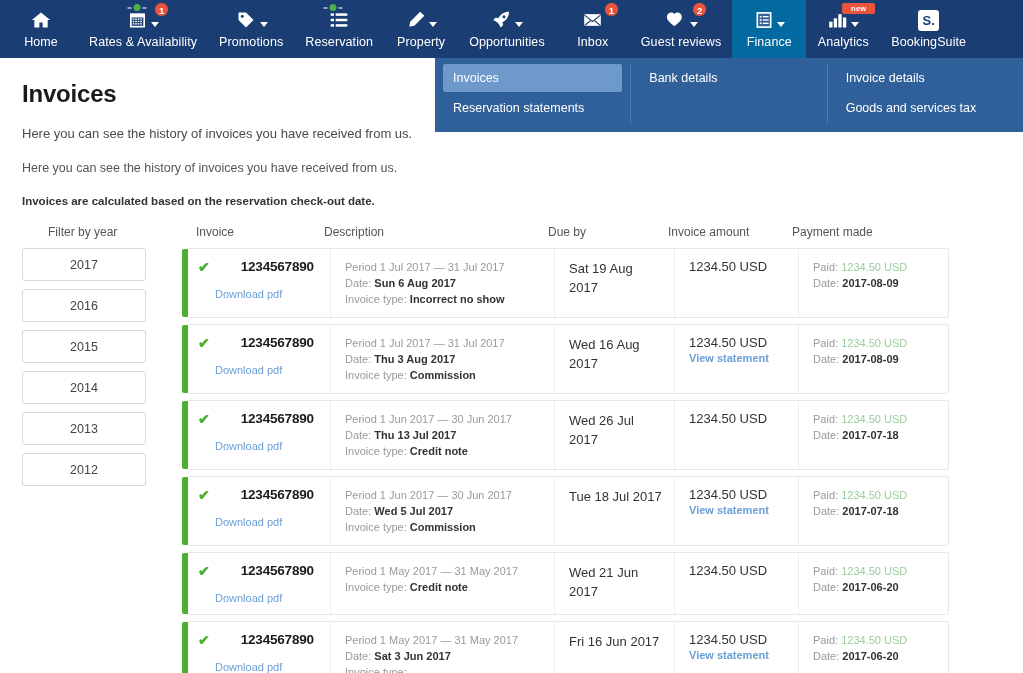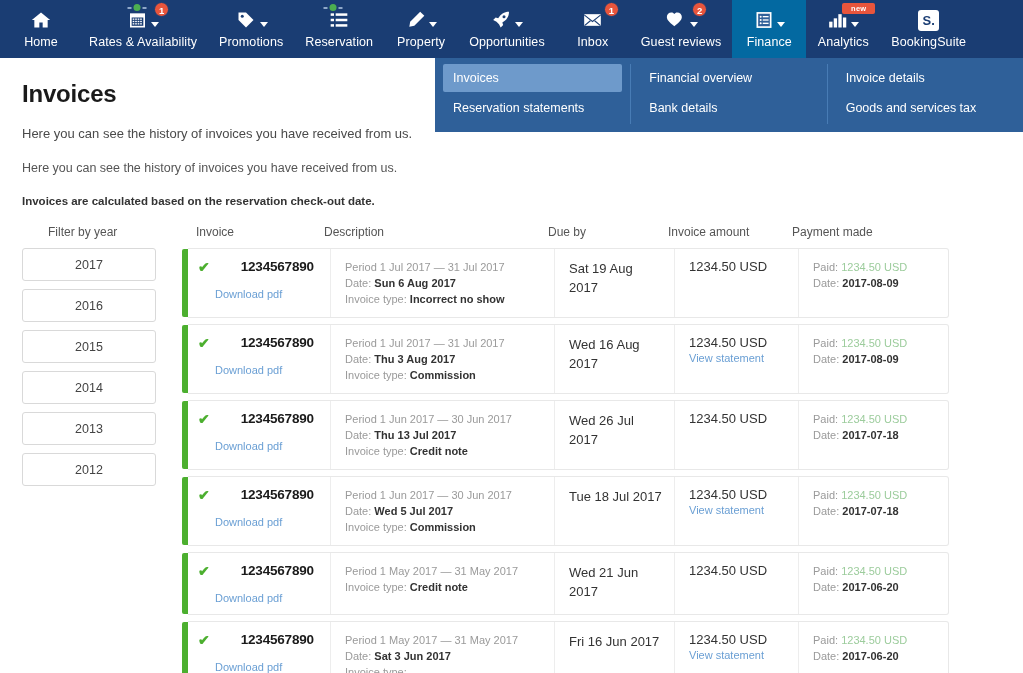--- a/index.html
+++ b/index.html
@@ -167,21 +167,21 @@
     background: #fff;
     border: 1px solid #d9d9d9;
     border-radius: 3px;
     font-size: 12.5px;
     color: #444;
     display: flex;
     align-items: center;
     justify-content: center;
     cursor: pointer;
     font-family: "Liberation Sans", sans-serif;
-    width: 134px;
+    width: 124px;
   }
 
   
   .table { flex: 1; margin-left: 2px; }
   .thead {
     display: flex;
     font-size: 12px;
     color: #555;
     padding: 0 0 9px 0;
   }
@@ -249,20 +249,21 @@
   }
   .desc-line b { color: #333; font-weight: bold; }
   .due-txt { font-size: 13px; color: #333; line-height: 19px; }
   .amt-txt { font-size: 13px; color: #333; }
   .amt-link {
     font-size: 11px;
     color: #6a9fd4;
     margin-top: 2px;
     display: block;
     cursor: pointer;
+    font-weight: bold;
   }
   .pay-line { font-size: 11px; color: #9a9a9a; line-height: 16px; }
   .pay-line .green { color: #9ccc9c; }
   .pay-line b { color: #333; font-weight: bold; }
 </style>
 </head>
 <body>
 
 <div class="topnav" id="topnav">
     <div class="nav-item">
@@ -433,21 +434,20 @@
       <div class="nav-label">BookingSuite</div>
     </div>
   </div>
 
 <div class="dropdown" id="dropdown">
     <div class="dd-col">
       <div class="dd-item selected">Invoices</div>
       <div class="dd-item">Reservation statements</div>
     </div>
     <div class="dd-col">
-      <div class="dd-item">Financial overview</div>
       <div class="dd-item">Bank details</div>
     </div>
     <div class="dd-col">
       <div class="dd-item">Invoice details</div>
       <div class="dd-item">Goods and services tax</div>
     </div>
   </div>
 
 <div class="page">
   <div class="page-title">Invoices</div>

